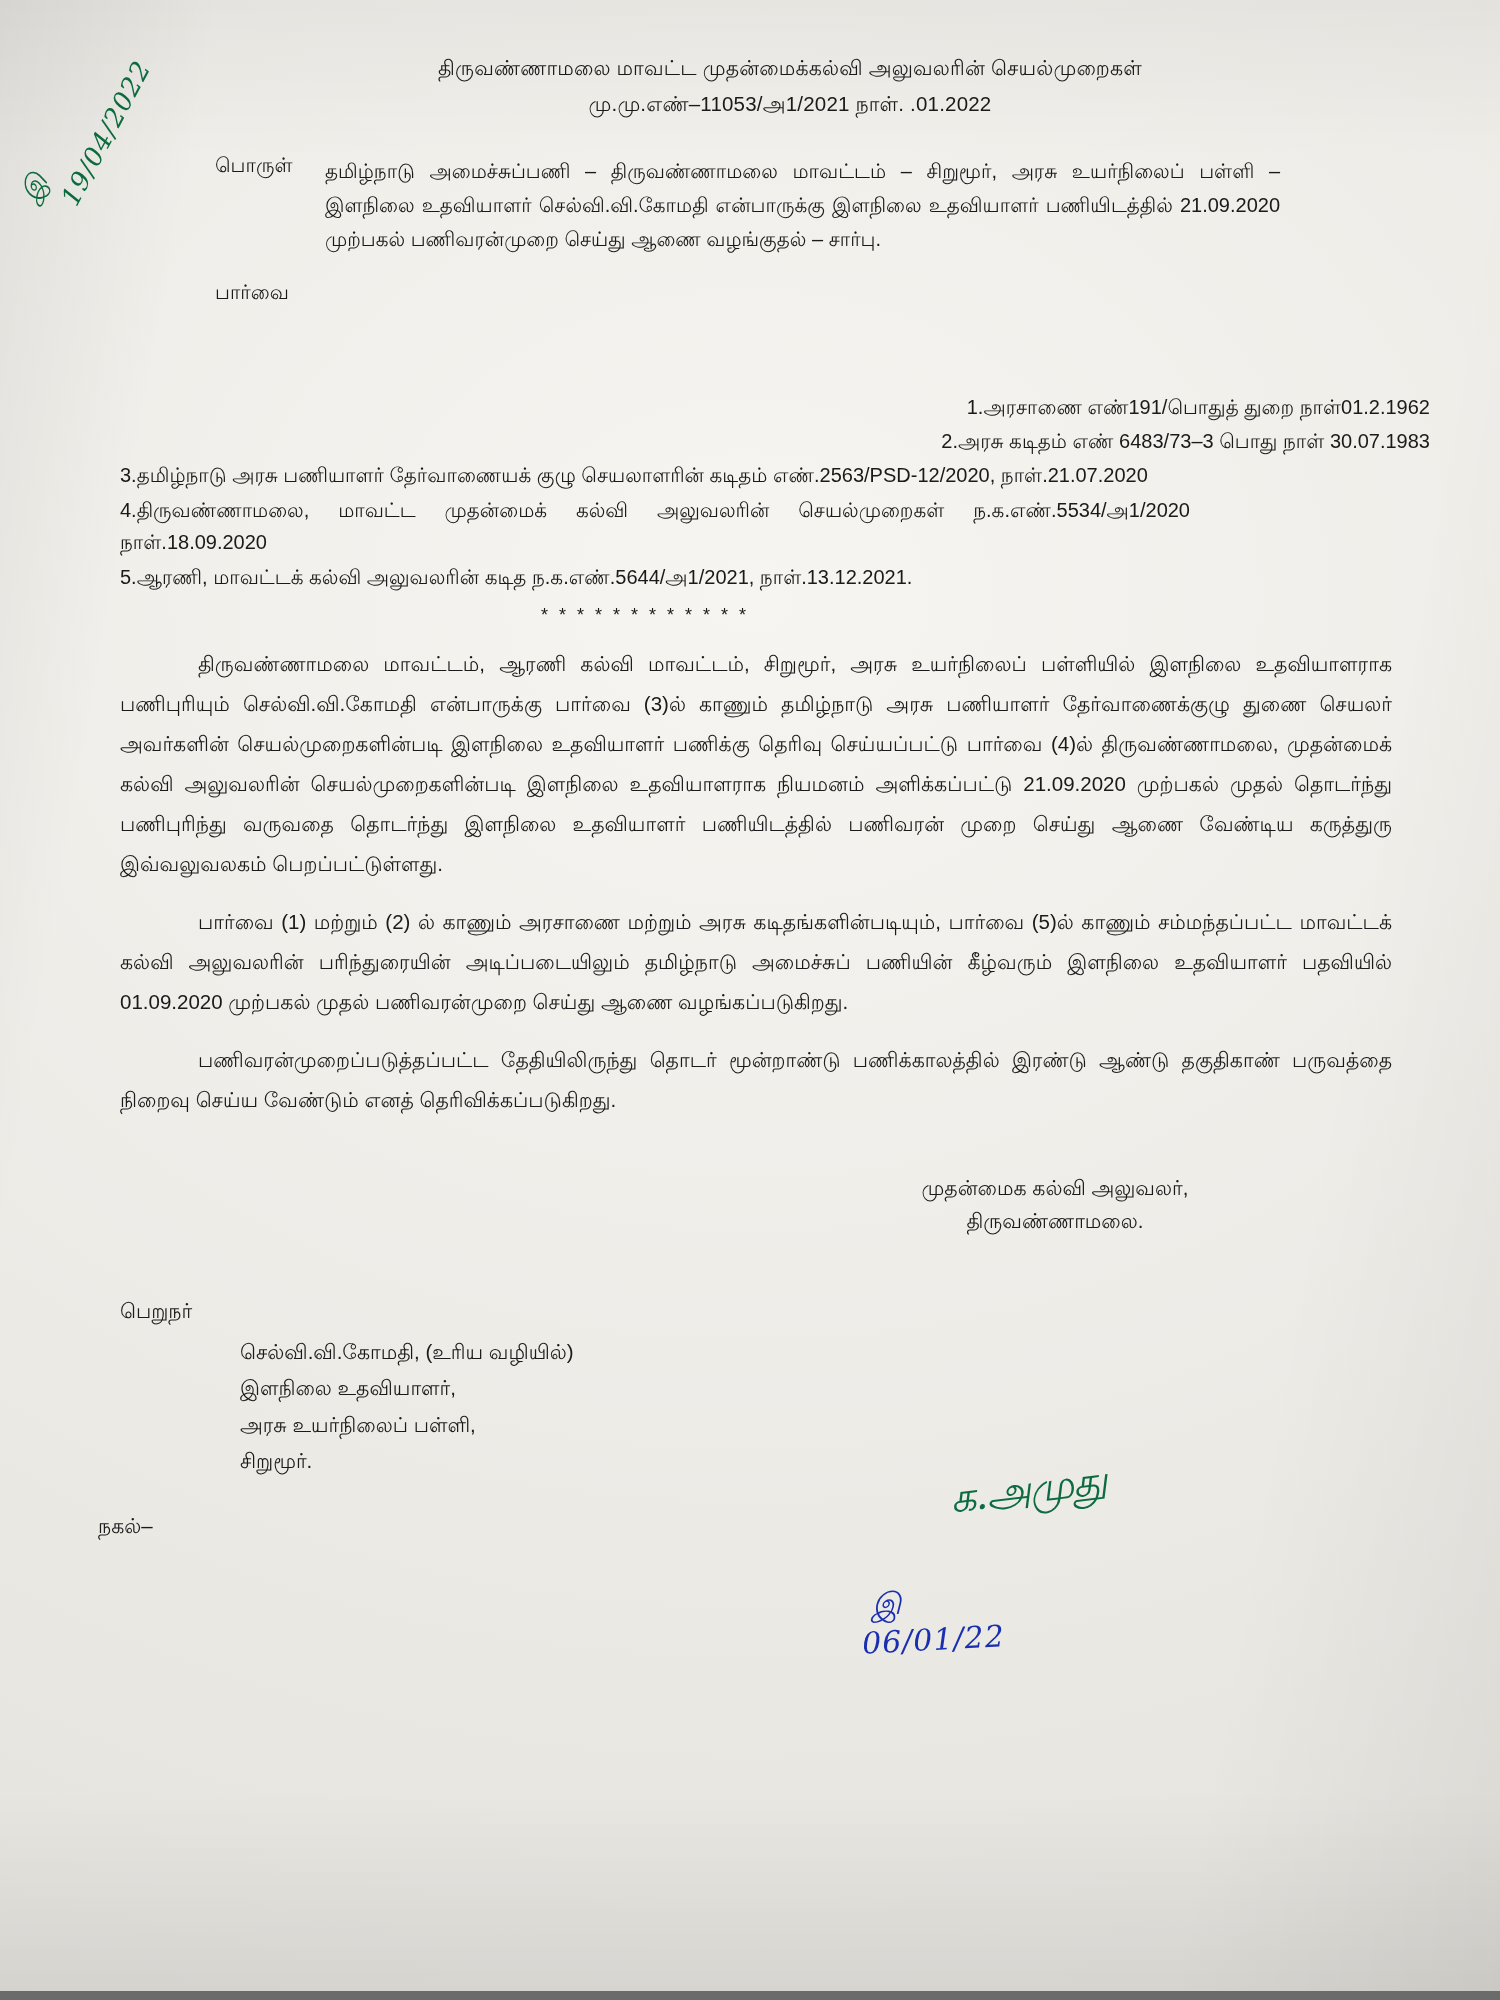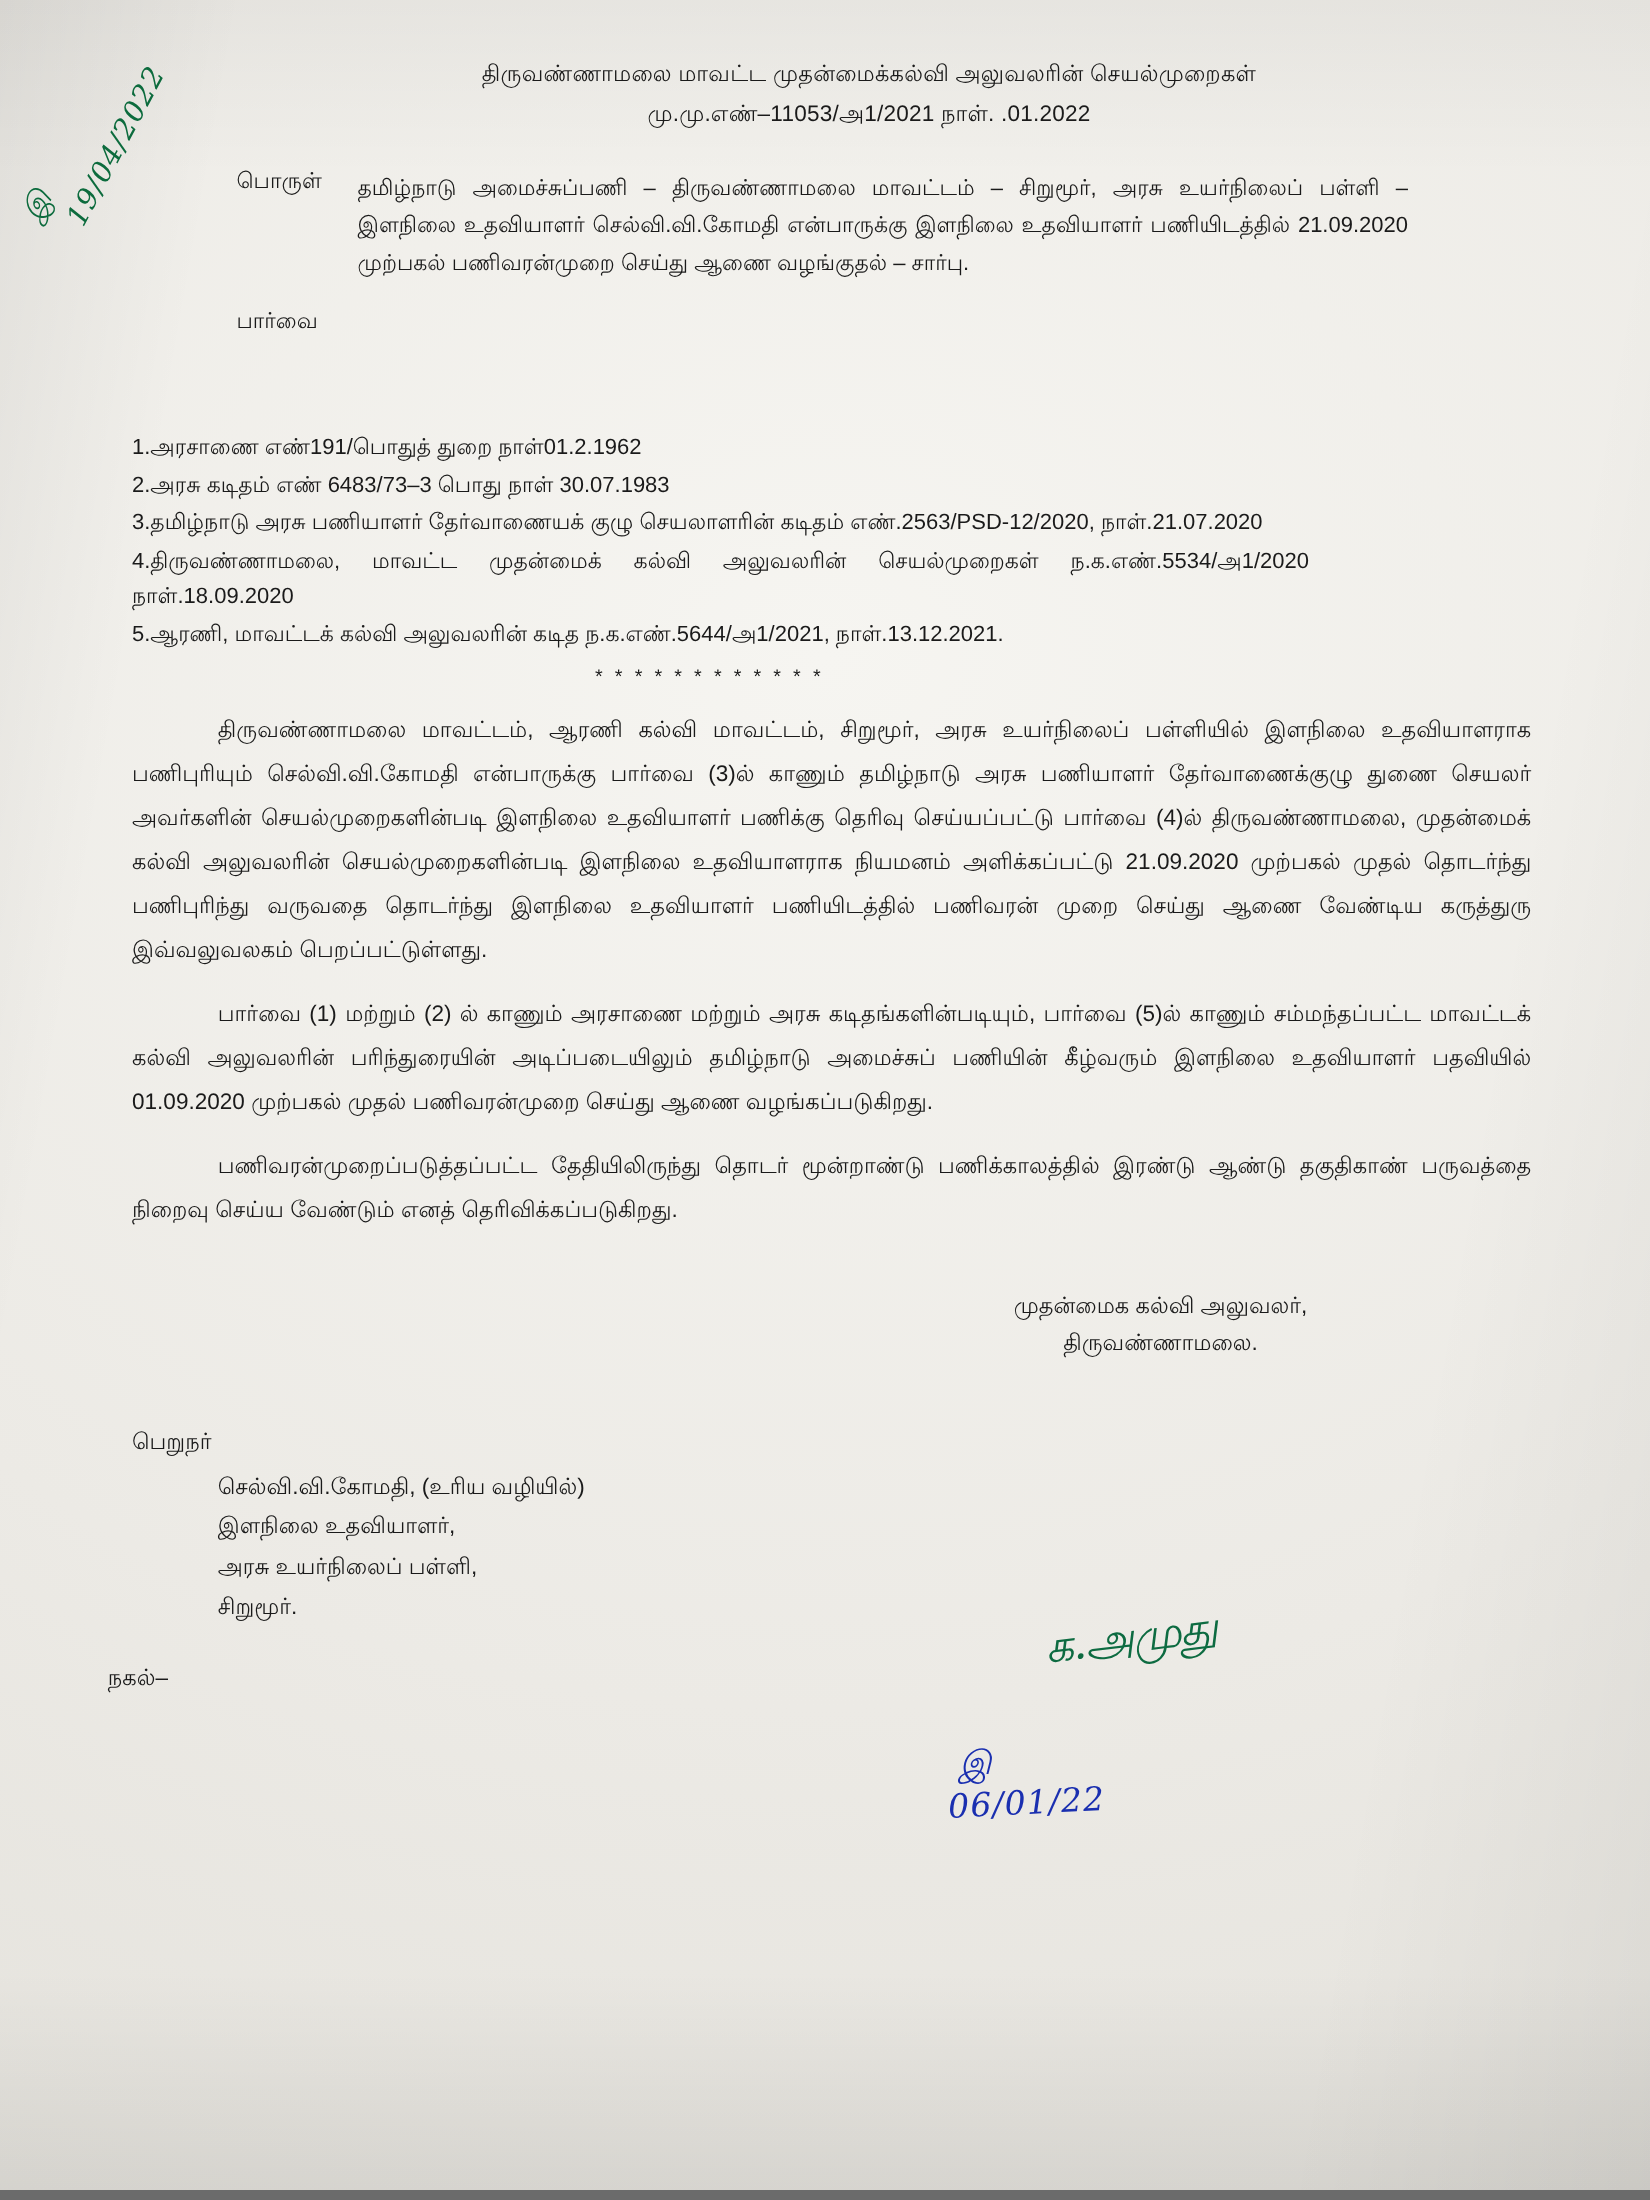--- a/index.html
+++ b/index.html
@@ -63,21 +63,21 @@
   .subject-body { padding-right: 150px; }
 
   .ref-row { margin-top: 24px; flex-direction: column; }
   .ref-list {
     list-style: none;
     margin: 0;
     padding: 0;
     font-size: 20px;
     line-height: 1.62;
   }
-  .ref-list li { margin-bottom: 2px; }
+  .ref-list li { margin-bottom: 2px; text-align: right; }
   .ref-list li.wide { padding-right: 240px; text-align: justify; }
 
   .stars {
     text-align: center;
     letter-spacing: 3px;
     font-size: 18px;
     margin: 10px 0 6px 0;
     padding-right: 260px;
   }
 
@@ -100,21 +100,21 @@
     line-height: 1.6;
     position: relative;
   }
 
   .recipient {
     margin-top: 56px;
     font-size: 20.5px;
     line-height: 1.78;
   }
   .recipient .heading { margin-left: 0; }
-  .recipient .lines { margin-left: 78px; margin-top: 4px; }
+  .recipient .lines { margin-left: 120px; margin-top: 4px; }
 
   .copy {
     margin-top: 28px;
     font-size: 20.5px;
     line-height: 1.8;
   }
   .copy .heading { margin-left: -22px; }
   .copy ol {
     list-style: none;
     margin: 6px 0 0 0;

